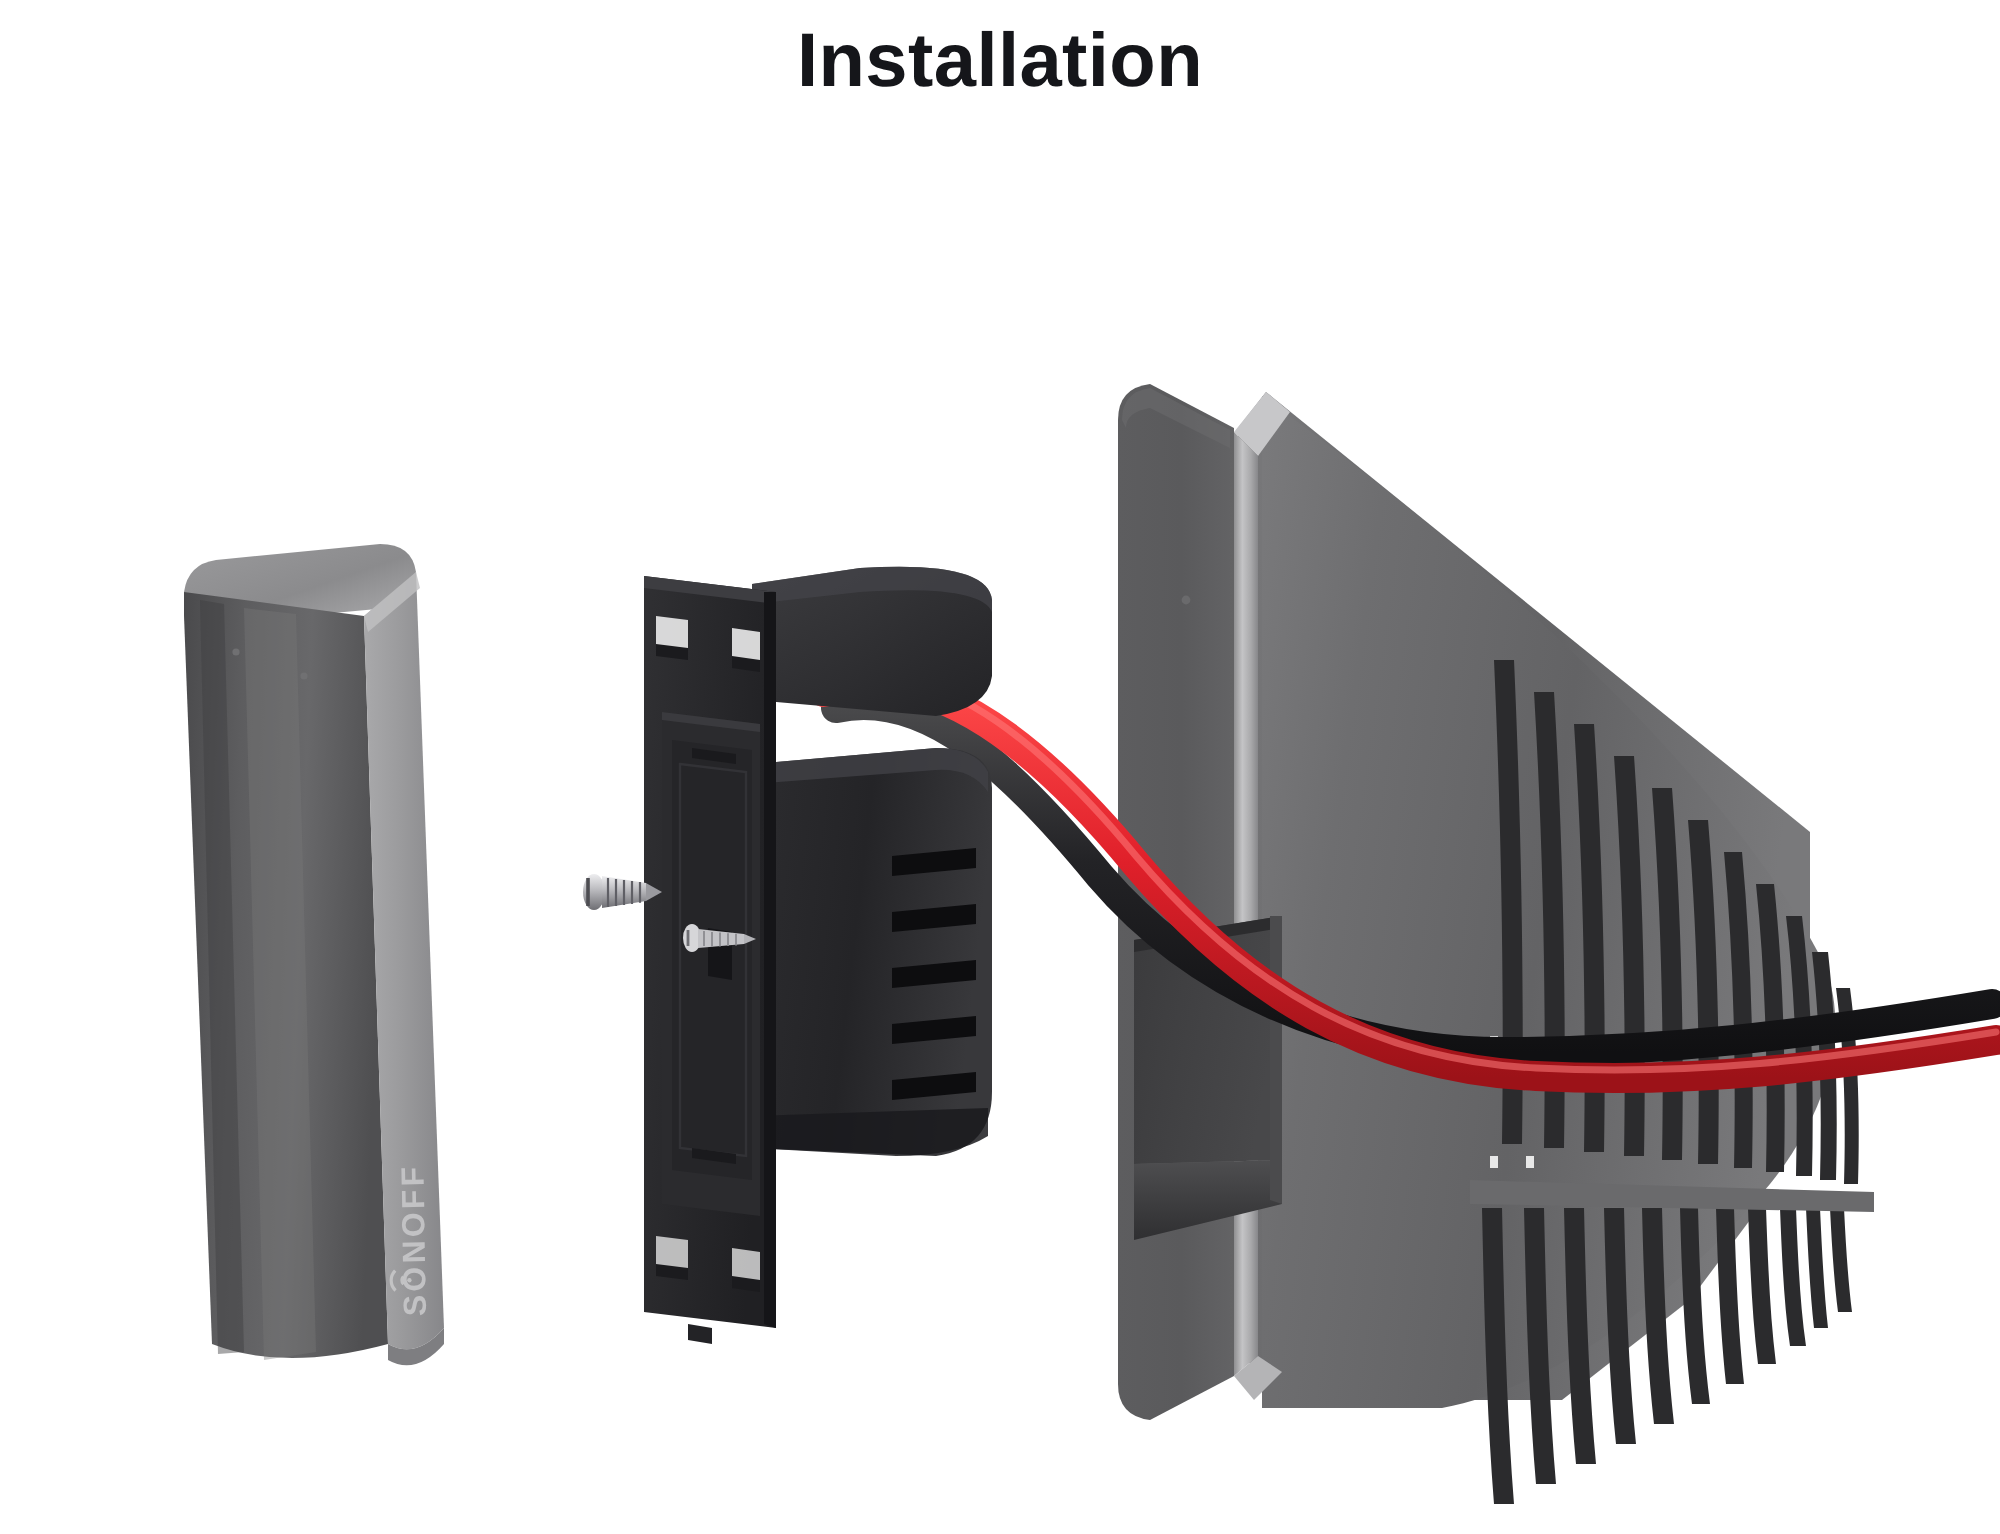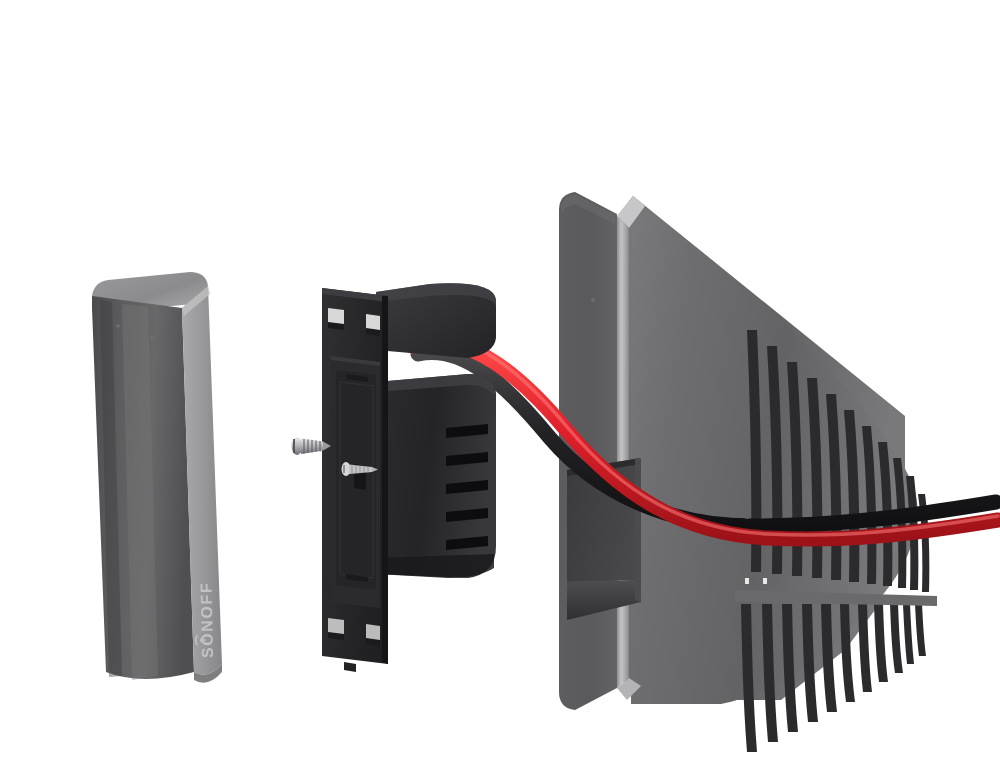--- a/index.html
+++ b/index.html
@@ -17,20 +17,21 @@
 
   
   .layer { position:absolute; }
   svg { display:block; overflow:visible; }
 </style>
 </head>
 <body>
 
 <div id="stage">
 
+  <div id="title">Installation</div>
 
   <div class="layer" style="left:545px; top:180px; width:460px; height:540px;">
     <svg width="460" height="540" viewBox="0 0 460 540">
       <defs>
         <linearGradient id="wbFront" x1="0" y1="0" x2="1" y2="0">
           <stop offset="0%" stop-color="#5d5d5f"></stop>
           <stop offset="55%" stop-color="#5a5a5c"></stop>
           <stop offset="100%" stop-color="#636365"></stop>
         </linearGradient>
         <linearGradient id="wbBody" x1="0" y1="0" x2="1" y2="0.25">

